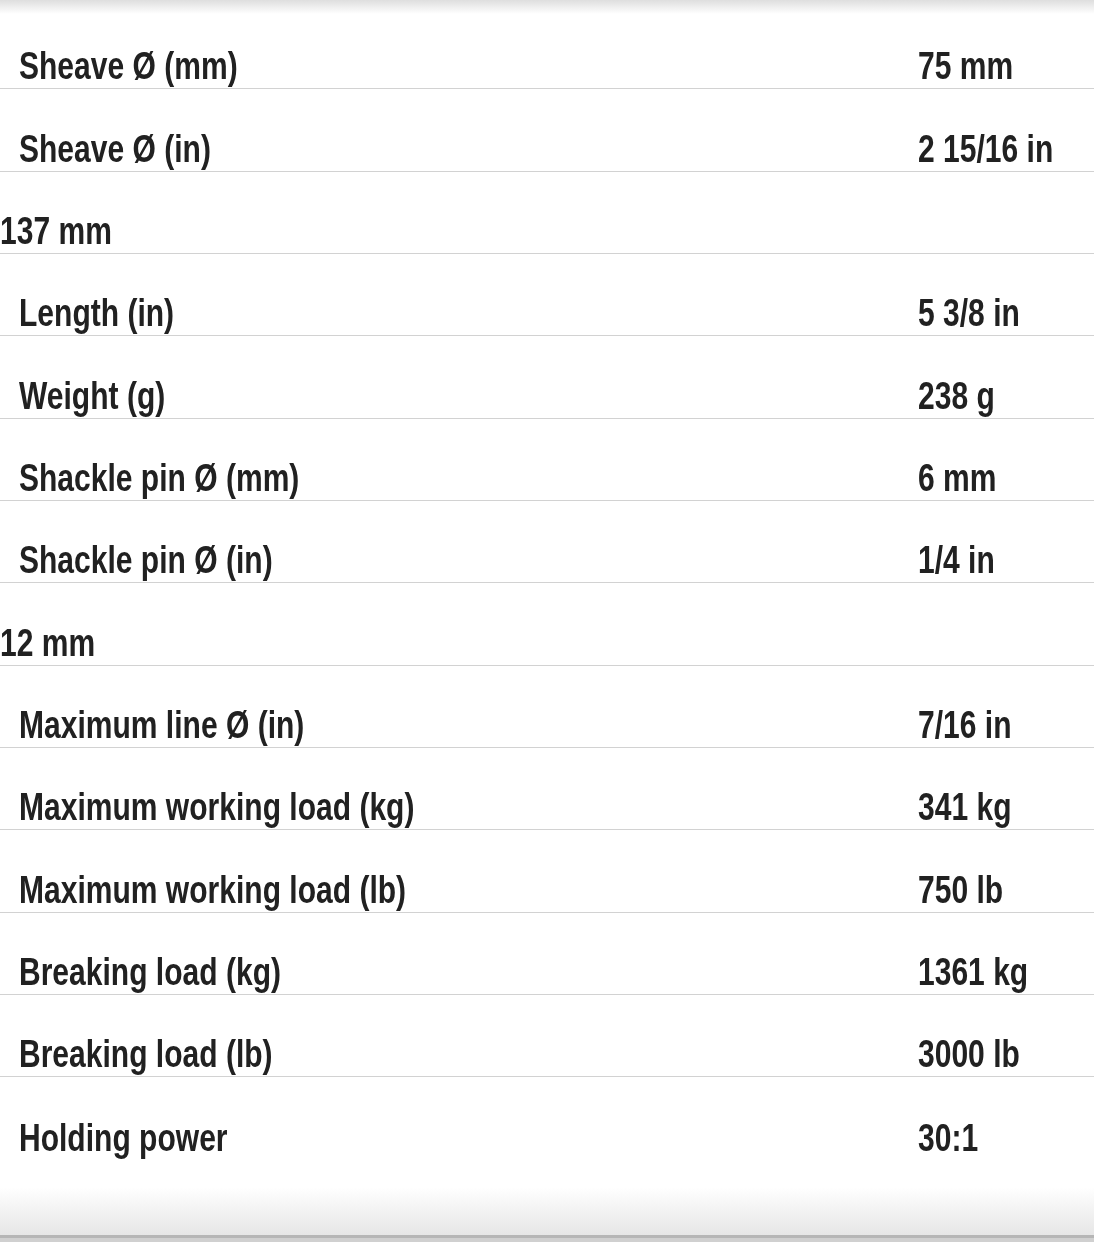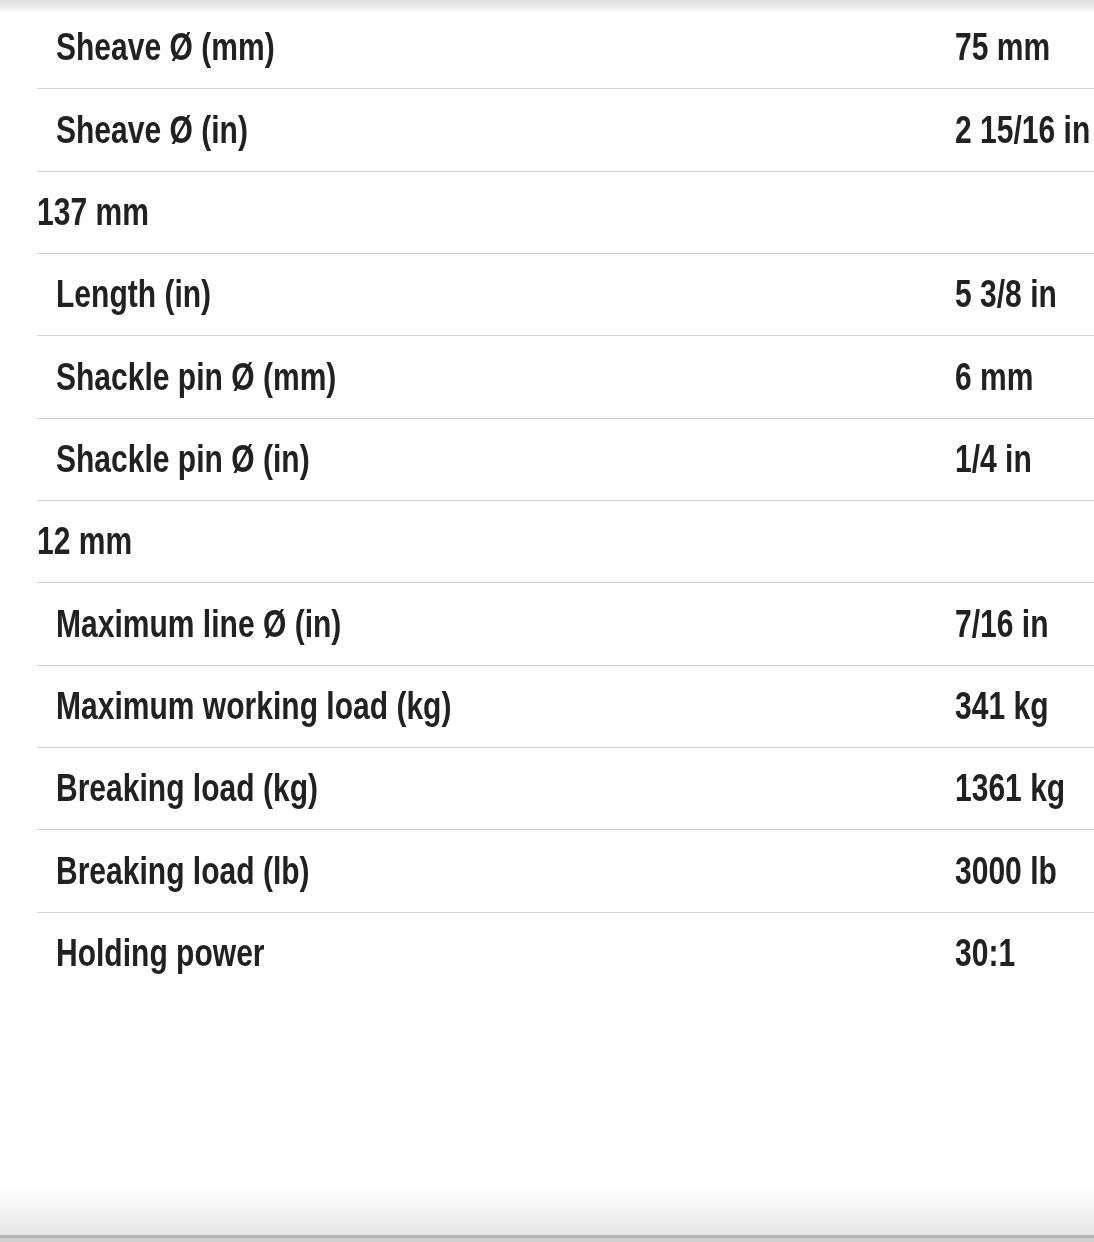--- a/index.html
+++ b/index.html
@@ -18,22 +18,21 @@
     top: 7px;
     left: 0;
     width: 1094px;
   }
   .spec-row {
     position: relative;
     height: 82.33px;
     box-sizing: border-box;
     border-bottom: 1px solid #d2d2d2;
     display: flex;
-    align-items: center;
-    margin-left: 37px;
+    align-items: flex-end;
   }
   .spec-row:last-child { border-bottom: none; }
 
   .spec-label-box {
     width: 918px;
     flex: 0 0 auto;
     padding-left: 19px;
     box-sizing: border-box;
     overflow: visible;
   }
@@ -100,20 +99,26 @@
     <span class="cell-text">137 mm</span>
   </div>
 
   <div class="spec-row">
     <div class="spec-label-box">
       <span class="cell-text">Length (in)</span>
     </div>
     <span class="cell-text">5 3/8 in</span>
   </div>
 
+  <div class="spec-row">
+    <div class="spec-label-box">
+      <span class="cell-text">Weight (g)</span>
+    </div>
+    <span class="cell-text">238 g</span>
+  </div>
 
 
   <div class="spec-row">
     <div class="spec-label-box">
       <span class="cell-text">Shackle pin Ø (mm)</span>
     </div>
     <span class="cell-text">6 mm</span>
   </div>
 
   <div class="spec-row">
@@ -134,20 +139,26 @@
     <span class="cell-text">7/16 in</span>
   </div>
 
   <div class="spec-row">
     <div class="spec-label-box">
       <span class="cell-text">Maximum working load (kg)</span>
     </div>
     <span class="cell-text">341 kg</span>
   </div>
 
+  <div class="spec-row">
+    <div class="spec-label-box">
+      <span class="cell-text">Maximum working load (lb)</span>
+    </div>
+    <span class="cell-text">750 lb</span>
+  </div>
 
   <div class="spec-row">
     <div class="spec-label-box">
       <span class="cell-text">Breaking load (kg)</span>
     </div>
     <span class="cell-text">1361 kg</span>
   </div>
 
   <div class="spec-row">
     <div class="spec-label-box">

